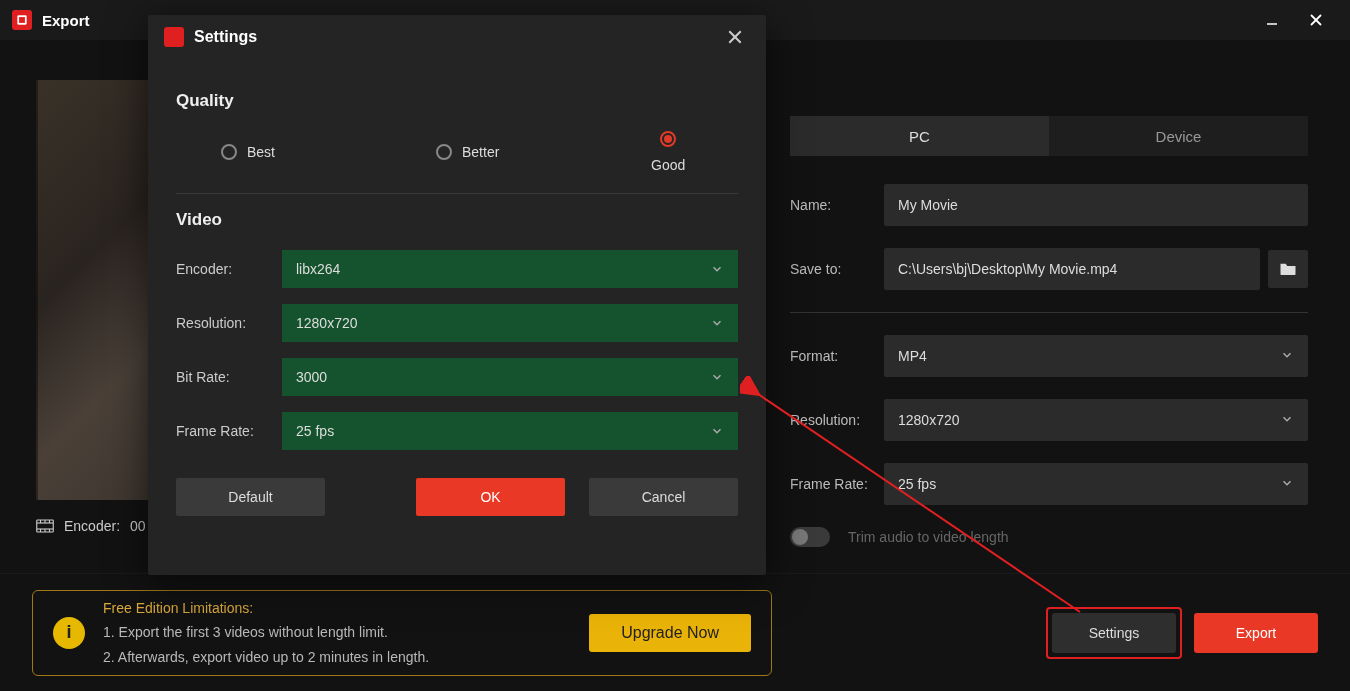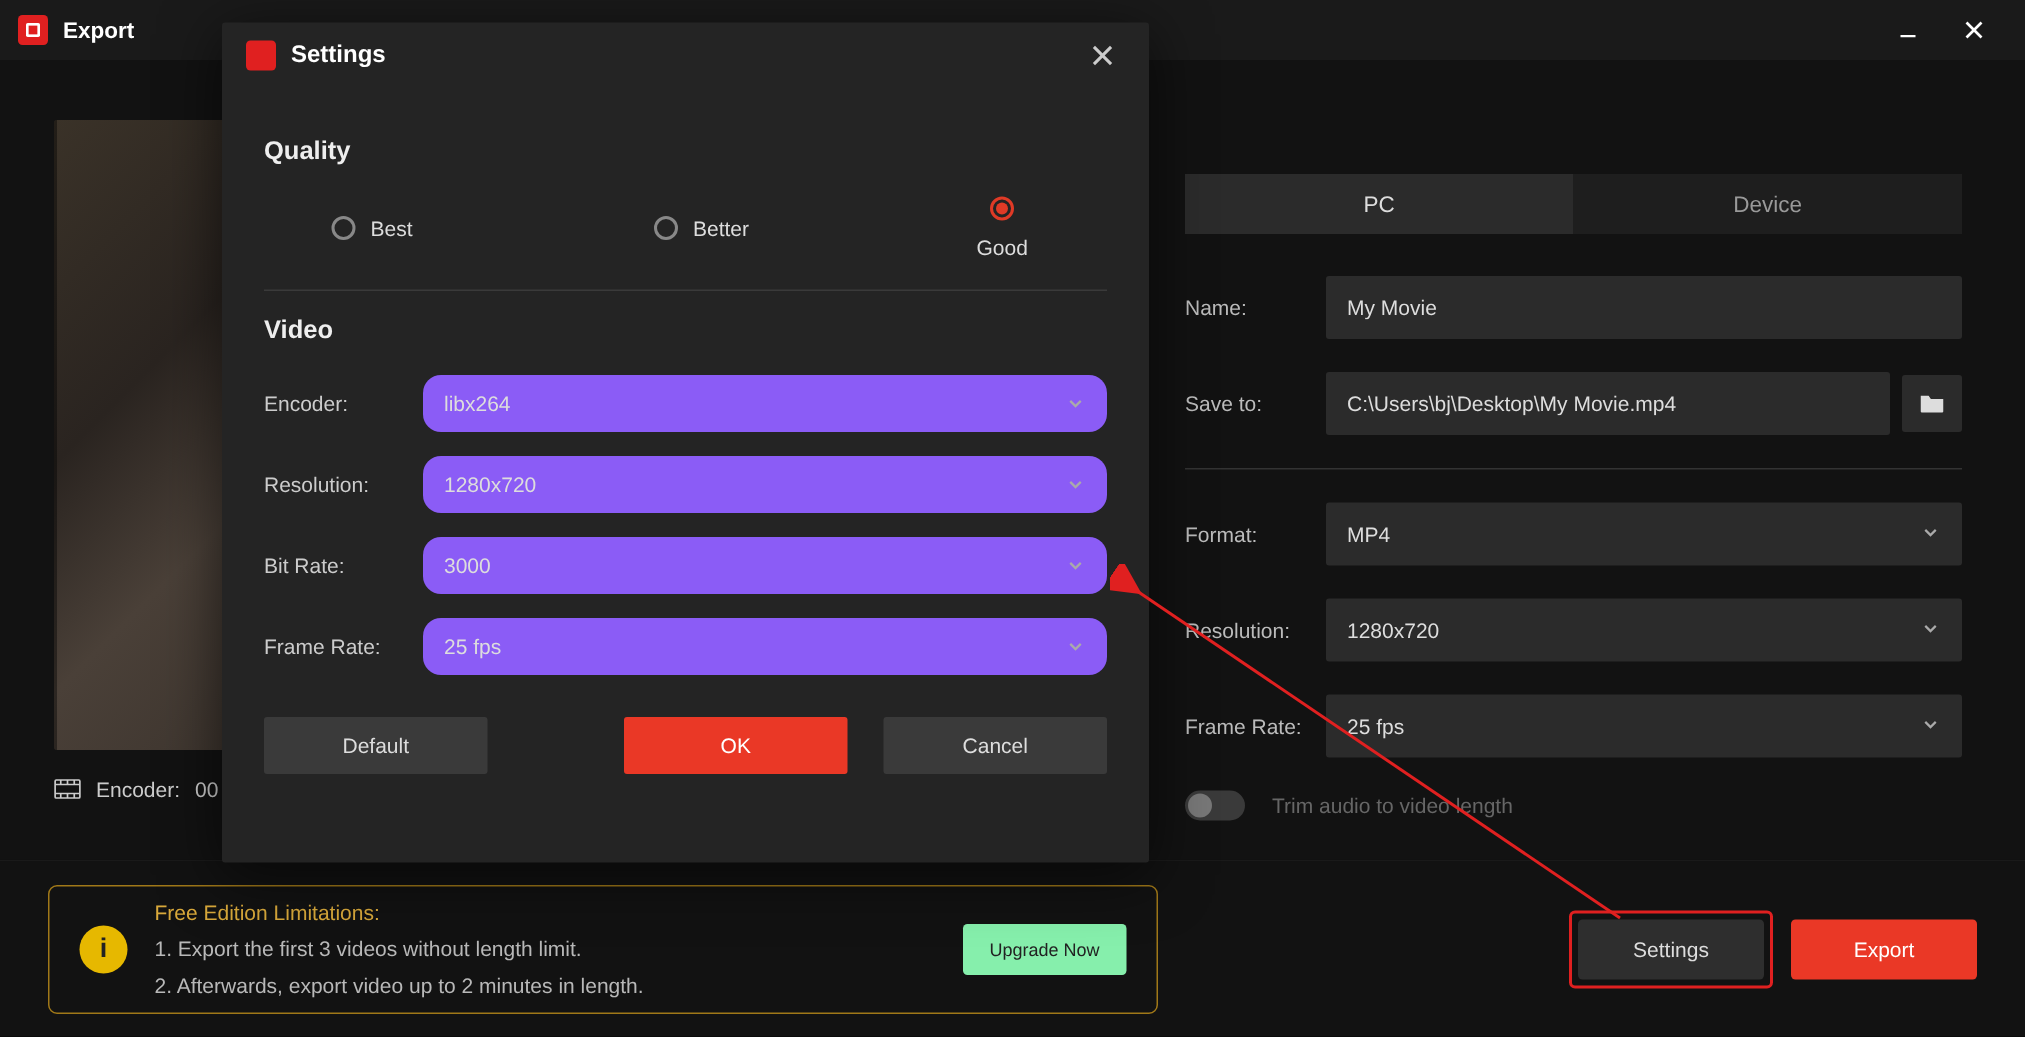--- a/index.html
+++ b/index.html
@@ -40,21 +40,21 @@
   .toggle .knob{ width:16px; height:16px; border-radius:50%; background:#777; position:absolute; left:2px; top:2px;}
   .toggle-label { color:#666; font-size:14px;}
 
   
   .bottom-bar { height: 118px; background:#121212; display:flex; align-items:center; padding: 0 32px; border-top:1px solid #1a1a1a;}
   .limit-box { flex:1; max-width:740px; height:86px; border:1px solid #a07818; border-radius:6px; display:flex; align-items:center; padding:0 20px; gap:18px; }
   .info-icon{ width:32px; height:32px; border-radius:50%; background:#e6b800; display:flex; align-items:center; justify-content:center; font-weight:bold; color:#222; font-size:18px; flex:none;}
   .limit-text { flex:1; font-size:14px; line-height:1.75; }
   .limit-title { color:#d9a93b; }
   .limit-line { color:#b8b8b8; }
-  .upgrade-btn { background:#86efac; color:#222; font-size:12px; padding:10px 18px; border:none; border-radius:3px; cursor:pointer; font-weight:500;}
+  .upgrade-btn { background:#eab308; color:#222; font-size:16px; padding:10px 32px; border:none; border-radius:3px; cursor:pointer; font-weight:500;}
   .bottom-btns { display:flex; gap:12px; margin-left:auto; align-items:center;}
   .btn { width:124px; height:40px; border:none; border-radius:3px; font-size:14px; cursor:pointer;}
   .btn-gray { background:#2e2e2e; color:#ddd; }
   .btn-red { background:#ea3826; color:#fff; }
   .settings-highlight { padding:4px; border:2px solid #e02020; border-radius:4px; }
 
   
   .modal { position:absolute; left:148px; top:15px; width:618px; height:560px; background:#242424; border-radius:2px; box-shadow:0 8px 40px rgba(0,0,0,.6); z-index:10; }
   .modal-title-bar { height:44px; display:flex; align-items:center; padding:0 16px; }
   .modal-title-bar .mlogo { width:20px; height:20px; background:#e02020; border-radius:3px; margin-right:10px;}
@@ -64,21 +64,21 @@
   .section-h { font-size:17px; color:#eee; margin: 16px 0 20px; font-weight:700;}
   .radio-row { display:flex; gap:0; margin-bottom:20px;}
   .radio-opt { display:flex; align-items:center; gap:10px; width:170px; cursor:pointer; font-size:14px; color:#ddd;margin-left:45px;}
   .radio-opt:nth-child(3){width:auto;flex-direction:column;}
   .radio { width:16px; height:16px; border-radius:50%; border:2px solid #888; display:flex; align-items:center; justify-content:center; flex:none;}
   .radio.sel-r { border-color:#e03a26;}
   .radio.sel-r .dot{ width:8px; height:8px; border-radius:50%; background:#e03a26;}
   .hline { height:1px; background:#3a3a3a; margin: 8px 0 8px; }
   .mfield-row { display:flex; align-items:center; margin-bottom:16px;}
   .mfield-row .mlbl { width:106px; font-size:14px; color:#ccc;}
-  .mfield-row .msel { flex:1; height:38px; background:#8b5cf6; border-radius:12px; display:flex; align-items:center; justify-content:space-between; padding:0 14px; cursor:pointer; font-size:14px; color:#ddd;}
+  .mfield-row .msel { flex:1; height:38px; background:#14532d; border-radius:0; display:flex; align-items:center; justify-content:space-between; padding:0 14px; cursor:pointer; font-size:14px; color:#ddd;}
   .modal-btns { display:flex; gap:24px; margin-top:28px; padding:0 0 0 0;}
   .mbtn { width:149px; height:38px; border:none; border-radius:2px; font-size:14px; cursor:pointer;}
   .mbtn-gray{ background:#3a3a3a; color:#ddd;}
   .mbtn-red{ background:#ea3826; color:#fff;}
   .modal-btns .sp { flex:1; }
 
   
   .arrow-svg { position:absolute; left:740px; top:376px; width:400px; height:260px; z-index:20; pointer-events:none;}
 
   .chev svg, .msel svg { width:14px; height:14px; stroke:#aaa;}

